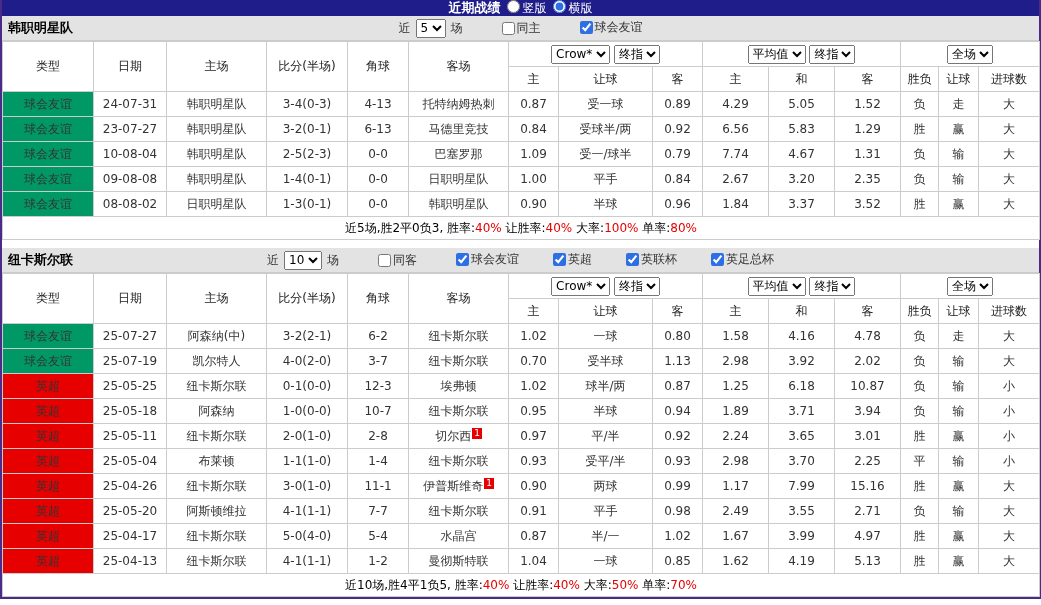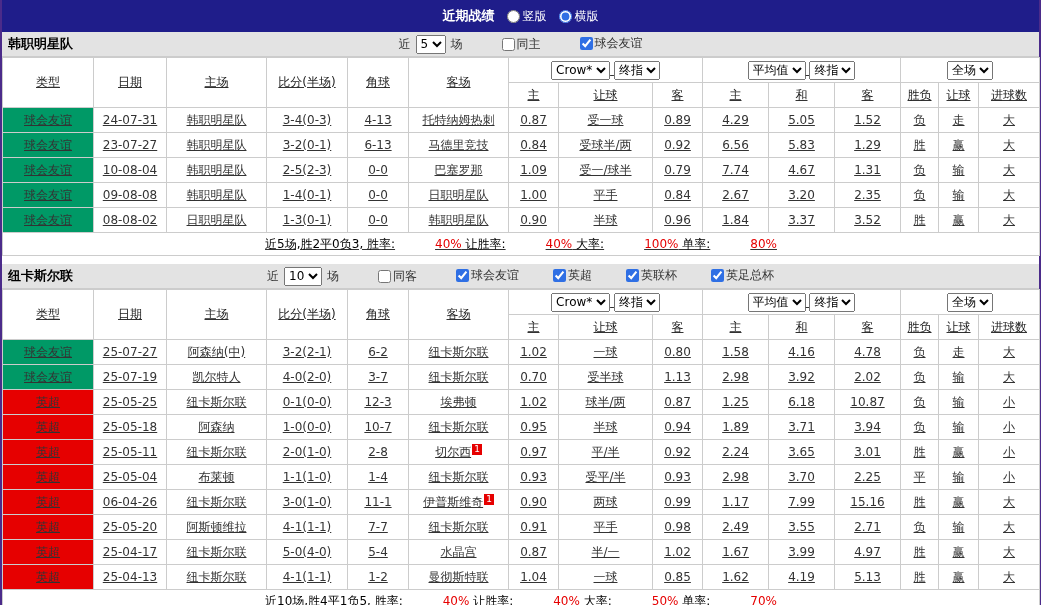--- a/index.html
+++ b/index.html
@@ -11,30 +11,30 @@
     color: #333;
   }
   .page {
     width: 1041px;
     border: 2px solid #4b2b8a;
     border-top: none;
     background: #fff;
   }
   
   .titlebar {
-    height: 32px;
+    height: 16px;
     background: #1f1d8a;
     color: #fff;
     display: flex;
     align-items: center;
     justify-content: center;
-    gap: 12px;
+    gap: 6px;
   }
   .titlebar .title { font-weight: bold; font-size: 13px; }
-  .titlebar label { display: inline-flex; align-items: center; gap: 3px; cursor: pointer; }
+  .titlebar label { display: inline-flex; gap: 3px; cursor: pointer; }
   input[type="radio"], input[type="checkbox"] { accent-color: #2f6fe4; width: 13px; height: 13px; }
   
   .sec-header {
     height: 25px;
     background: #e3e3e3;
     border-bottom: 1px solid #ccc;
     display: flex;
     align-items: center;
     position: relative;
   }
@@ -54,41 +54,40 @@
   .sec-header label { display: inline-flex; align-items: center; gap: 2px; cursor: pointer; padding-left: 34px; }
   select { font-family: inherit; font-size: 12px; height: 19px; }
   .gap { height: 8px; background: #fff; }
   
   table.grid {
     width: 100%;
     border-collapse: collapse;
     table-layout: fixed;
     text-align: center;
     background: #fff;
-    text-decoration: underline;
   }
   .grid th, .grid td {
     border: 1px solid #ccc;
     height: 25px;
     padding: 0 2px;
     font-weight: normal;
     white-space: nowrap;
     overflow: hidden;
     color: #333;
   }
   .grid thead th { color: #222; }
   .grid tfoot td { height: 23px; color: #000; }
   .type-green { background: #009966; color: #fff; }
   .type-red   { background: #e60000; color: #fff; }
   .focal { color: #009900; }
   .score { color: #bb0000; }
   .t-red   { color: #e60000; }
   .t-blue  { color: #0000dd; }
   .t-green { color: #009900; }
-  .sum-val { color: #e60000; margin-left: 40px; }
+  .sum-val { color: #e60000; }
   .redcard {
     display: inline-block;
     background: #e60000;
     color: #fff;
     font-size: 9px;
     line-height: 11px;
     padding: 0 2px;
     margin-left: 1px;
     vertical-align: 4px;
   }
@@ -448,21 +447,21 @@
             <td>0.93</td>
             <td>2.98</td>
             <td>3.70</td>
             <td>2.25</td>
             <td class="t-green">平</td>
             <td class="t-blue">输</td>
             <td class="t-blue">小</td>
           </tr>
           <tr>
             <td class="type-red">英超</td>
-            <td>06-04-26</td>
+            <td>25-04-26</td>
             <td class="focal">纽卡斯尔联</td>
             <td class="score">3-0(1-0)</td>
             <td>11-1</td>
             <td>伊普斯维奇<span class="redcard">1</span></td>
             <td>0.90</td>
             <td>两球</td>
             <td>0.99</td>
             <td>1.17</td>
             <td>7.99</td>
             <td>15.16</td>

